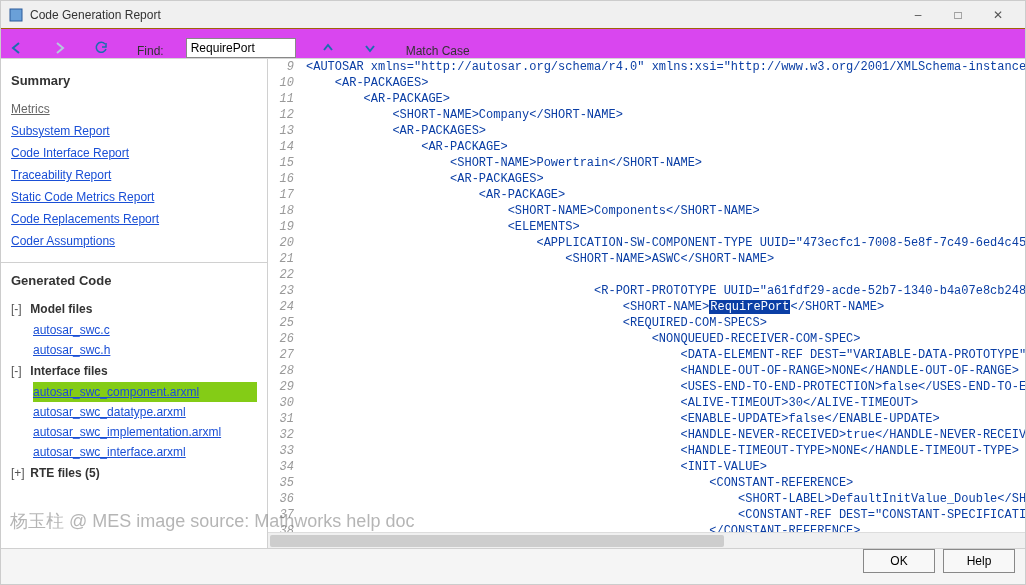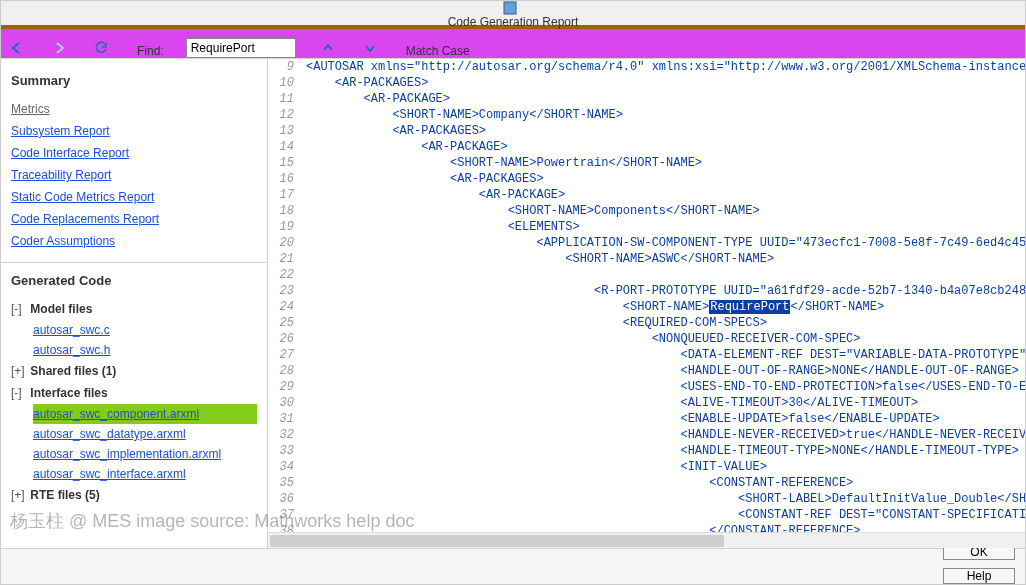--- a/index.html
+++ b/index.html
@@ -1,17 +1,17 @@
 <!DOCTYPE html>
 <html><head>
 <meta charset="utf-8">
 <style>
 * { box-sizing: border-box; margin: 0; padding: 0; }
 body { font-family: "Segoe UI", Tahoma, sans-serif; font-size: 12px; background: #fff; width: 1026px; height: 585px; overflow: hidden; display: flex; flex-direction: column; border: 1px solid #ccc; }
-.titlebar { height: 28px; background: #f0f0f0; display: flex; align-items: center; padding: 0 7px; border-bottom: 4px solid #a16207; flex-direction: column; }
+.titlebar { height: 28px; background: #f0f0f0; display: flex; align-items: center; padding: 0 7px; border-bottom: 1px solid #a16207; }
 .titlebar .ico { width: 16px; height: 16px; margin-right: 6px; display:inline-flex; align-items:center; justify-content:center; }
 .titlebar .title { flex: 1; color: #333; font-size: 12px; }
 .winbtns { display: flex; gap: 0; }
 .winbtn { width: 40px; height: 26px; display:flex; align-items:center; justify-content:center; color:#555; }
 .toolbar { height: 30px; background: #d946ef; display:flex; align-items:flex-end; padding: 0 6px; border-bottom: 1px solid #d5d5d5; gap:22px; }
 .tbtn { width:20px; height:20px; display:inline-flex; align-items:center; justify-content:center; color:#1a6eb0; border:1px solid transparent; border-radius:2px; }
 .find-label{ color:#333; margin-left:4px;}
 .find-input{ width:110px; height:20px; border:1px solid #888; padding:0 4px; font-size:12px;}
 .mc-label{ color:#333; margin-left:4px;}
 .main { flex:1; display:flex; overflow:hidden; }
@@ -21,21 +21,21 @@
 .link{ color:#1a4fd6; text-decoration:underline; display:block; line-height:22px; cursor:pointer;}
 .sublink{ color:#1a4fd6; text-decoration:underline; display:block; line-height:20px; margin-left:22px; cursor:pointer;}
 .grouphead{ color:#333; font-weight:bold; line-height:22px;}
 .grouphead .toggle{ display:inline-block; width:16px; color:#555; font-weight:normal;}
 .highlight-row{ background:#84cc16;}
 .codearea{ flex:1; overflow:auto; font-family: Consolas, "Courier New", monospace; font-size:12px; background:#fff; position:relative;}
 .gutter-line{ display:flex; white-space:pre; line-height:16px;}
 .ln{ width:34px; text-align:right; color:#999; padding-right:8px; font-style:italic; flex-shrink:0; user-select:none;}
 .code{ color:#0a3ea5; padding-left:4px;}
 .sel{ background:#0a3ea5; color:#fff; padding:0 1px;}
-.bottombar{ height:36px; border-top:1px solid #d0d0d0; display:flex; align-items:flex-end; justify-content:flex-end; padding:0 10px; gap:8px; background:#f5f5f5;flex-direction:column;}
+.bottombar{ height:36px; border-top:1px solid #d0d0d0; display:flex; align-items:flex-start; justify-content:flex-end; padding:0 10px; gap:8px; background:#f5f5f5;}
 .btn{ min-width:72px; height:24px; border:1px solid #888; background:#f8f8f8; font-size:12px;}
 .watermark{ position:absolute; bottom:52px; left:10px; color:rgba(120,120,120,0.55); font-size:18px; font-weight:500; pointer-events:none;}
 .hscroll{ height:16px; border-top:1px solid #ddd; background:#f0f0f0; position:relative;}
 .hthumb{ position:absolute; left:2px; top:2px; height:12px; width:60%; background:#cdcdcd; border-radius:2px;}
 </style>
 </head>
 <body>
 
 <div class="titlebar">
   <span class="ico">
@@ -94,21 +94,20 @@
         <a class="link">Static Code Metrics Report</a>
         <a class="link">Code Replacements Report</a>
         <a class="link">Coder Assumptions</a>
       </div>
     <div class="divider"></div>
     <div class="panel-title">Generated Code</div>
     <div id="gen-groups">
         <div class="grouphead"><span class="toggle">[-]</span> Model files</div>
         <a class="sublink">autosar_swc.c</a>
         <a class="sublink">autosar_swc.h</a>
-        <div class="grouphead"><span class="toggle">[+]</span> Shared files (1)</div>
         <div class="grouphead"><span class="toggle">[-]</span> Interface files</div>
         <a class="sublink highlight-row">autosar_swc_component.arxml</a>
         <a class="sublink">autosar_swc_datatype.arxml</a>
         <a class="sublink">autosar_swc_implementation.arxml</a>
         <a class="sublink">autosar_swc_interface.arxml</a>
         <div class="grouphead"><span class="toggle">[+]</span> RTE files (5)</div>
       </div>
   </div>
   <div style="flex:1;display:flex;flex-direction:column;overflow:hidden">
     <div class="codearea" id="codearea">

